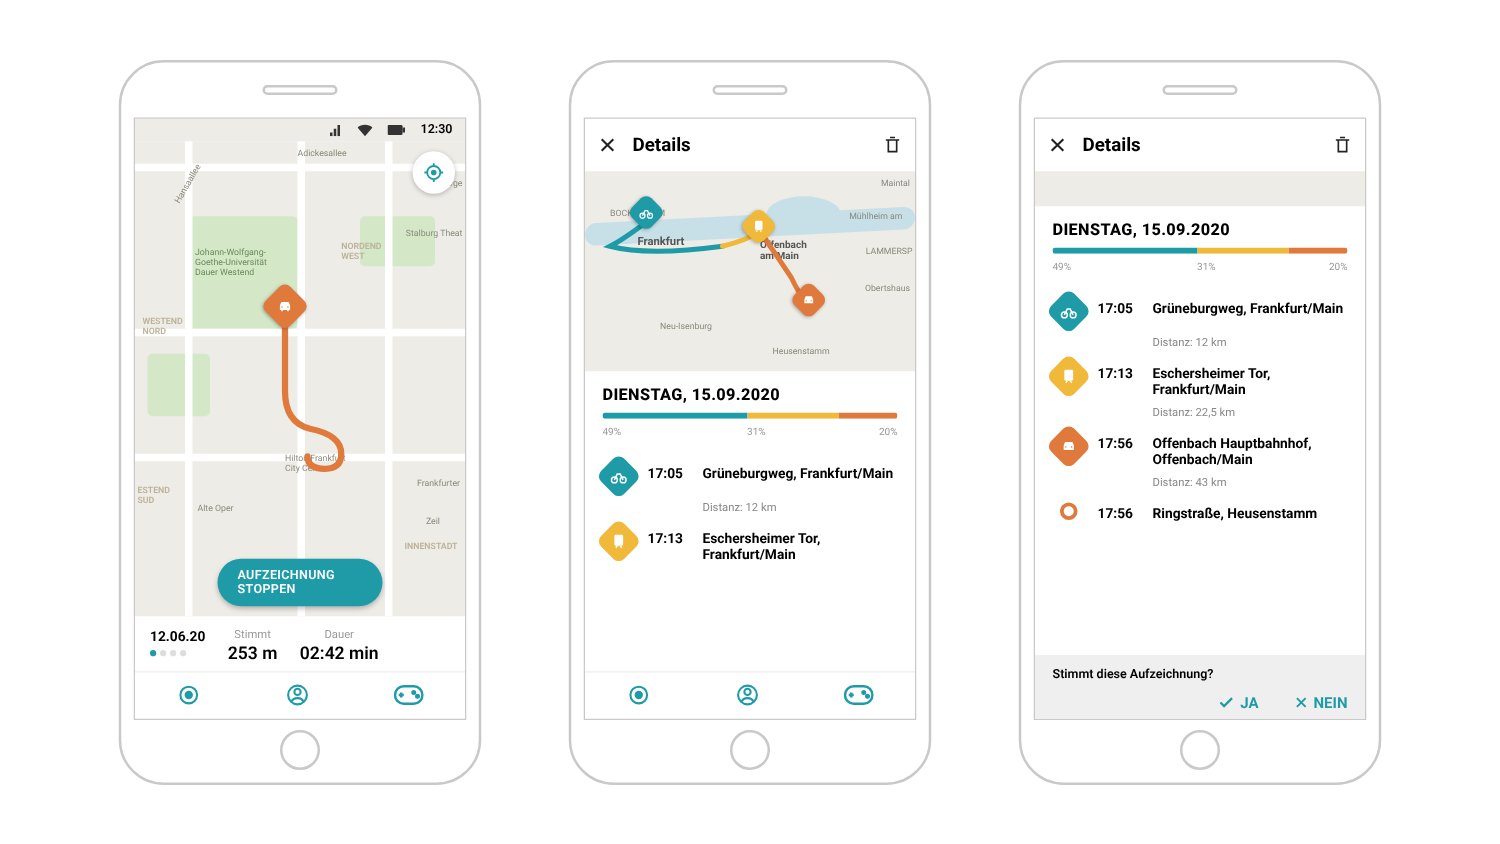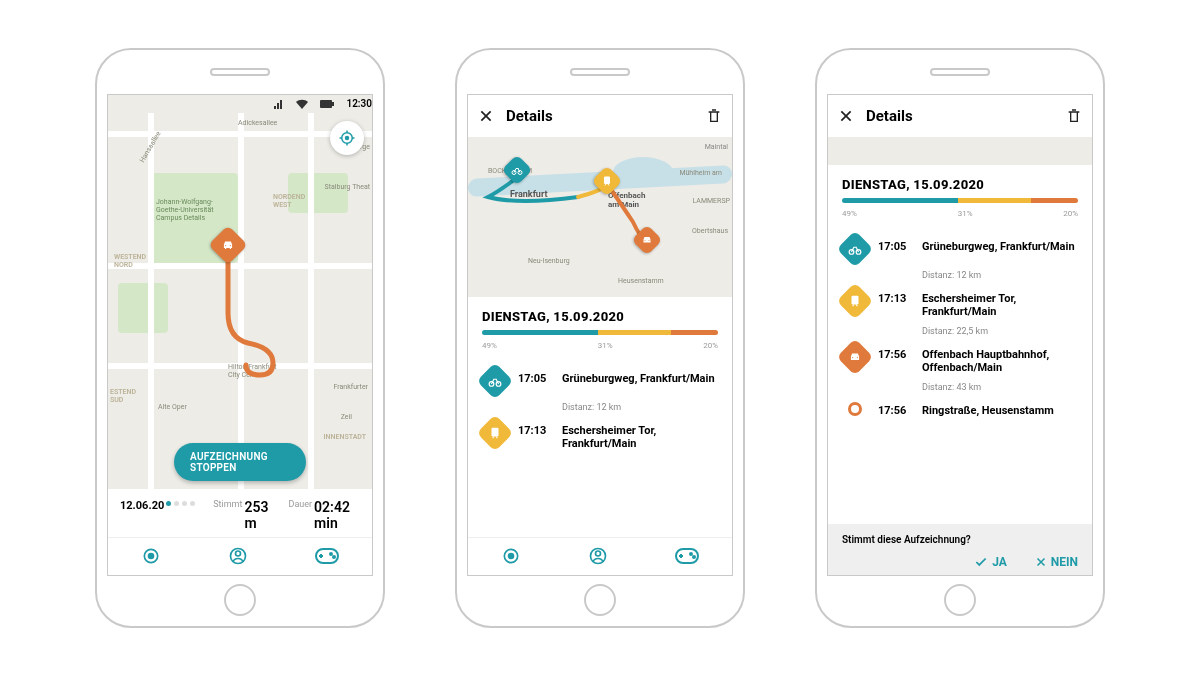--- a/index.html
+++ b/index.html
@@ -87,38 +87,38 @@
   .stop-pill {
     position:absolute; bottom:8px; left:50%; transform:translateX(-50%);
     background:#1f9ba8; color:#fff; font-size:10px; font-weight:600;
     padding:8px 16px; border-radius:20px; letter-spacing:.3px;
     box-shadow:0 2px 4px rgba(0,0,0,.25);
   }
   .stats-card {
     background:#fff; padding:10px 12px 6px;
     display:flex; gap:18px; font-size:11px;
   }
-  .stats-card .col { display:flex; flex-direction:row; gap:2px; }
+  .stats-card .col { display:flex; flex-direction:column; gap:2px;text-align:center; }
   .stats-card .label { color:#9a9a9a; font-size:9px; }
   .stats-card .value { font-weight:600; font-size:14px; }
   .dots { display:flex; gap:3px; margin-top:2px;}
   .dots span { width:5px;height:5px;border-radius:50%;background:#ddd;}
   .dots span.on{background:#1f9ba8;}
 
   
   .bottom-nav {
     height:38px; border-top:1px solid #eee;
     display:flex; justify-content:space-around; align-items:center;
   }
   .bottom-nav div { color:#1f9ba8; }
 
   
   .status-bar {
     height:18px; display:flex; justify-content:flex-end; align-items:center;
-    gap:12px; padding:0 0; font-size:10px; font-weight:600;
+    gap:12px; padding:0 10px; font-size:10px; font-weight:600;
     background:#edece7;
   }
 
   
   .details-hdr {
     height:42px; display:flex; align-items:center; gap:12px;
     padding:0 10px; font-weight:700; font-size:15px;
   }
   .details-hdr .spacer{flex:1;}
 
@@ -196,21 +196,21 @@
       <div class="road roadX" style="left:0;top:150px;width:100%"></div>
       <div class="road roadX" style="left:0;top:250px;width:100%"></div>
       <div class="road roadY" style="left:40px;top:0;height:100%"></div>
       <div class="road roadY" style="left:130px;top:0;height:100%"></div>
       <div class="road roadY" style="left:200px;top:0;height:100%"></div>
 
       <span class="lbl" style="left:130px;top:6px">Adickesallee</span>
       <span class="lbl" style="left:25px;top:30px;transform:rotate(-60deg)">Hansaallee</span>
       <span class="lbl lblP" style="left:48px;top:85px;white-space:pre">Johann-Wolfgang-
 Goethe-Universität
-Campus Details</span>
+Dauer Westend</span>
       <span class="lbl" style="left:165px;top:80px;white-space:pre;font-weight:600;color:#bbb297">NORDEND
 WEST</span>
       <span class="lbl" style="left:6px;top:140px;white-space:pre;font-weight:600;color:#bbb297">WESTEND
 NORD</span>
       <span class="lbl" style="right:2px;top:70px">Stalburg Theat</span>
       <span class="lbl" style="right:2px;top:30px">Bürge</span>
       <span class="lbl" style="left:120px;top:250px;white-space:pre">Hilton Frankfurt
 City Centre</span>
       <span class="lbl" style="left:50px;top:290px">Alte Oper</span>
       <span class="lbl" style="right:4px;top:270px">Frankfurter</span>

